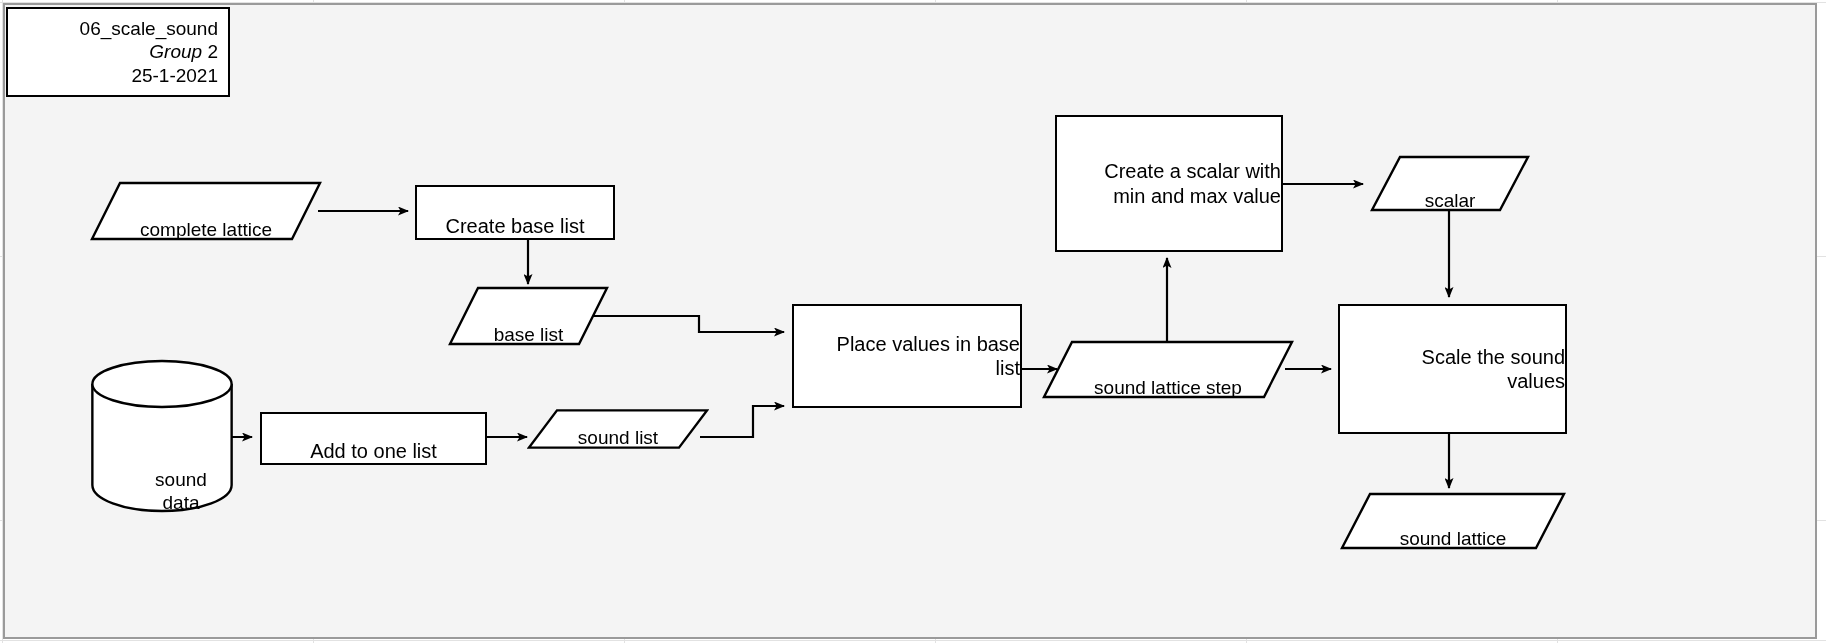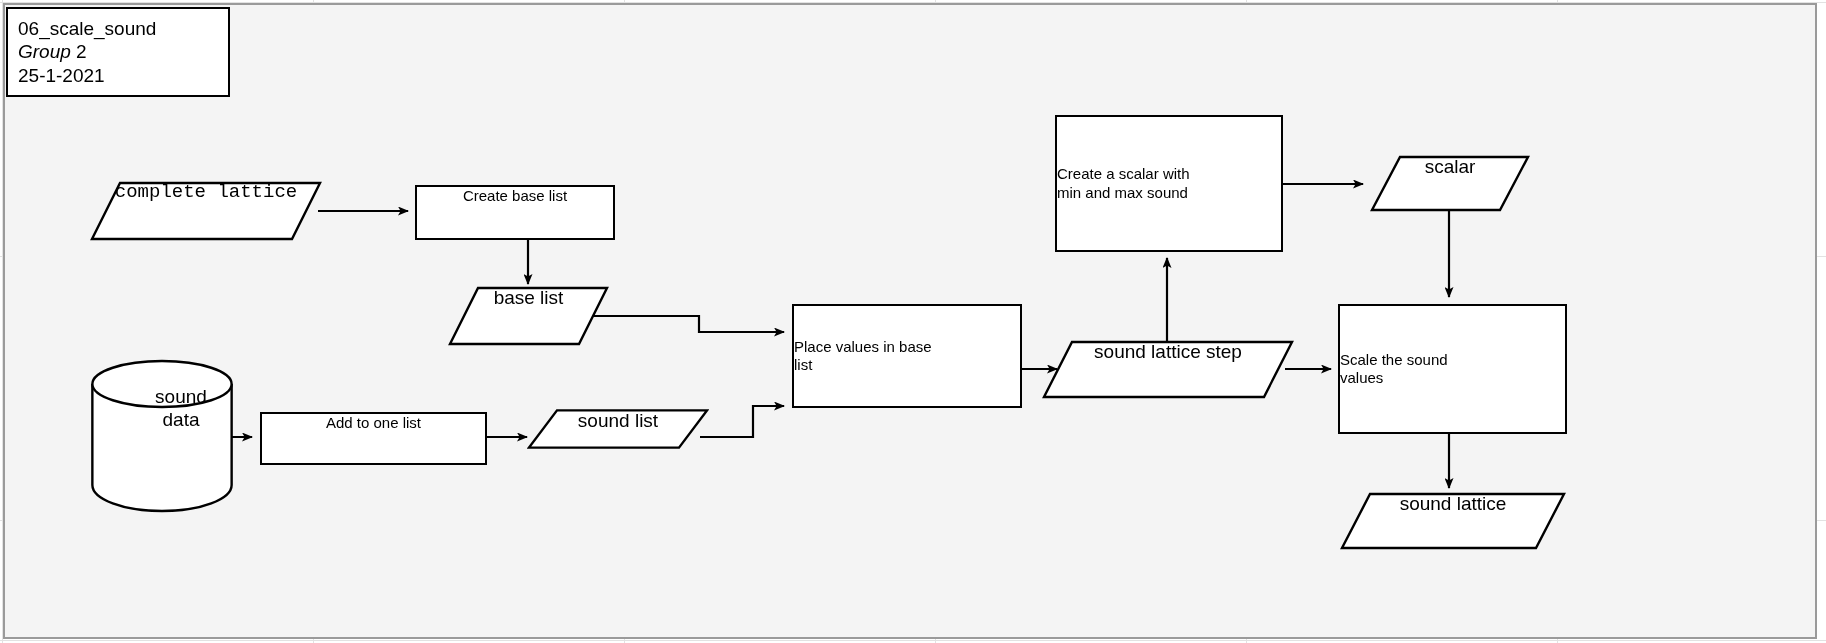--- a/index.html
+++ b/index.html
@@ -46,21 +46,21 @@
     left: 0;
     top: 0;
     width: 1826px;
     height: 643px;
     pointer-events: none;
   }
   .node {
     position: absolute;
     box-sizing: border-box;
     display: flex;
-    align-items: flex-start;
+    align-items: flex-end;
     justify-content: center;
     text-align: center;
     color: #000000;
     line-height: 1.22;
   }
   .box {
     background: #ffffff;
     border: 2px solid #000000;
   }
   .titlebox {
@@ -102,21 +102,21 @@
   .cyl > .lbl {
     position: relative;
     z-index: 2;
     display: flex;
     flex-direction: column;
     align-items: center;
     justify-content: center;
     margin-top: 26px;
   }
   .fs19 { font-size: 19px; }
-  .fs20 { font-size: 15px; }
+  .fs20 { font-size: 20px; }
 </style>
 </head>
 <body>
 
 <div id="stage">
 
   <div class="gridline-v" style="left:2px;"></div>
   <div class="gridline-v" style="left:313px;"></div>
   <div class="gridline-v" style="left:624px;"></div>
   <div class="gridline-v" style="left:935px;"></div>
@@ -162,21 +162,21 @@
       <path d="M1449,434 L1449,488" marker-end="url(#ah)"></path>
     </g>
   </svg>
 
   <div class="node titlebox fs19" style="left:6px; top:7px; width:224px; height:90px;">
     <span class="ln">06_scale_sound</span>
     <span class="ln"><span class="ital">Group</span> <span>2</span></span>
     <span class="ln">25-1-2021</span>
   </div>
 
-  <div class="node para fs19" style="left:90px; top:181px; width:232px; height:60px;font-family:Liberation Mono, monospace;">
+  <div class="node para fs19" style="left:90px; top:181px; width:232px; height:60px;">
     <svg viewBox="0 0 232 60" preserveAspectRatio="none">
       <polygon points="30,2 230,2 202,58 2,58" fill="#ffffff" stroke="#000000" stroke-width="2.4" vector-effect="non-scaling-stroke"></polygon>
     </svg>
     <span class="lbl">complete lattice</span>
   </div>
 
   <div class="node box fs20" style="left:415px; top:185px; width:200px; height:55px;">
     <span>Create base list</span>
   </div>
 
@@ -216,21 +216,21 @@
 
   <div class="node para fs19" style="left:1042px; top:340px; width:252px; height:59px;">
     <svg viewBox="0 0 252 59" preserveAspectRatio="none">
       <polygon points="30,2 250,2 222,57 2,57" fill="#ffffff" stroke="#000000" stroke-width="2.4" vector-effect="non-scaling-stroke"></polygon>
     </svg>
     <span class="lbl">sound lattice step</span>
   </div>
 
   <div class="node box fs20" style="left:1055px; top:115px; width:228px; height:137px; flex-direction:column;">
     <span>Create a scalar with</span>
-    <span>min and max sound</span>
+    <span>min and max value</span>
   </div>
 
   <div class="node para fs19" style="left:1370px; top:155px; width:160px; height:57px;">
     <svg viewBox="0 0 160 57" preserveAspectRatio="none">
       <polygon points="30,2 158,2 130,55 2,55" fill="#ffffff" stroke="#000000" stroke-width="2.4" vector-effect="non-scaling-stroke"></polygon>
     </svg>
     <span class="lbl">scalar</span>
   </div>
 
   <div class="node box fs20" style="left:1338px; top:304px; width:229px; height:130px; flex-direction:column;">

